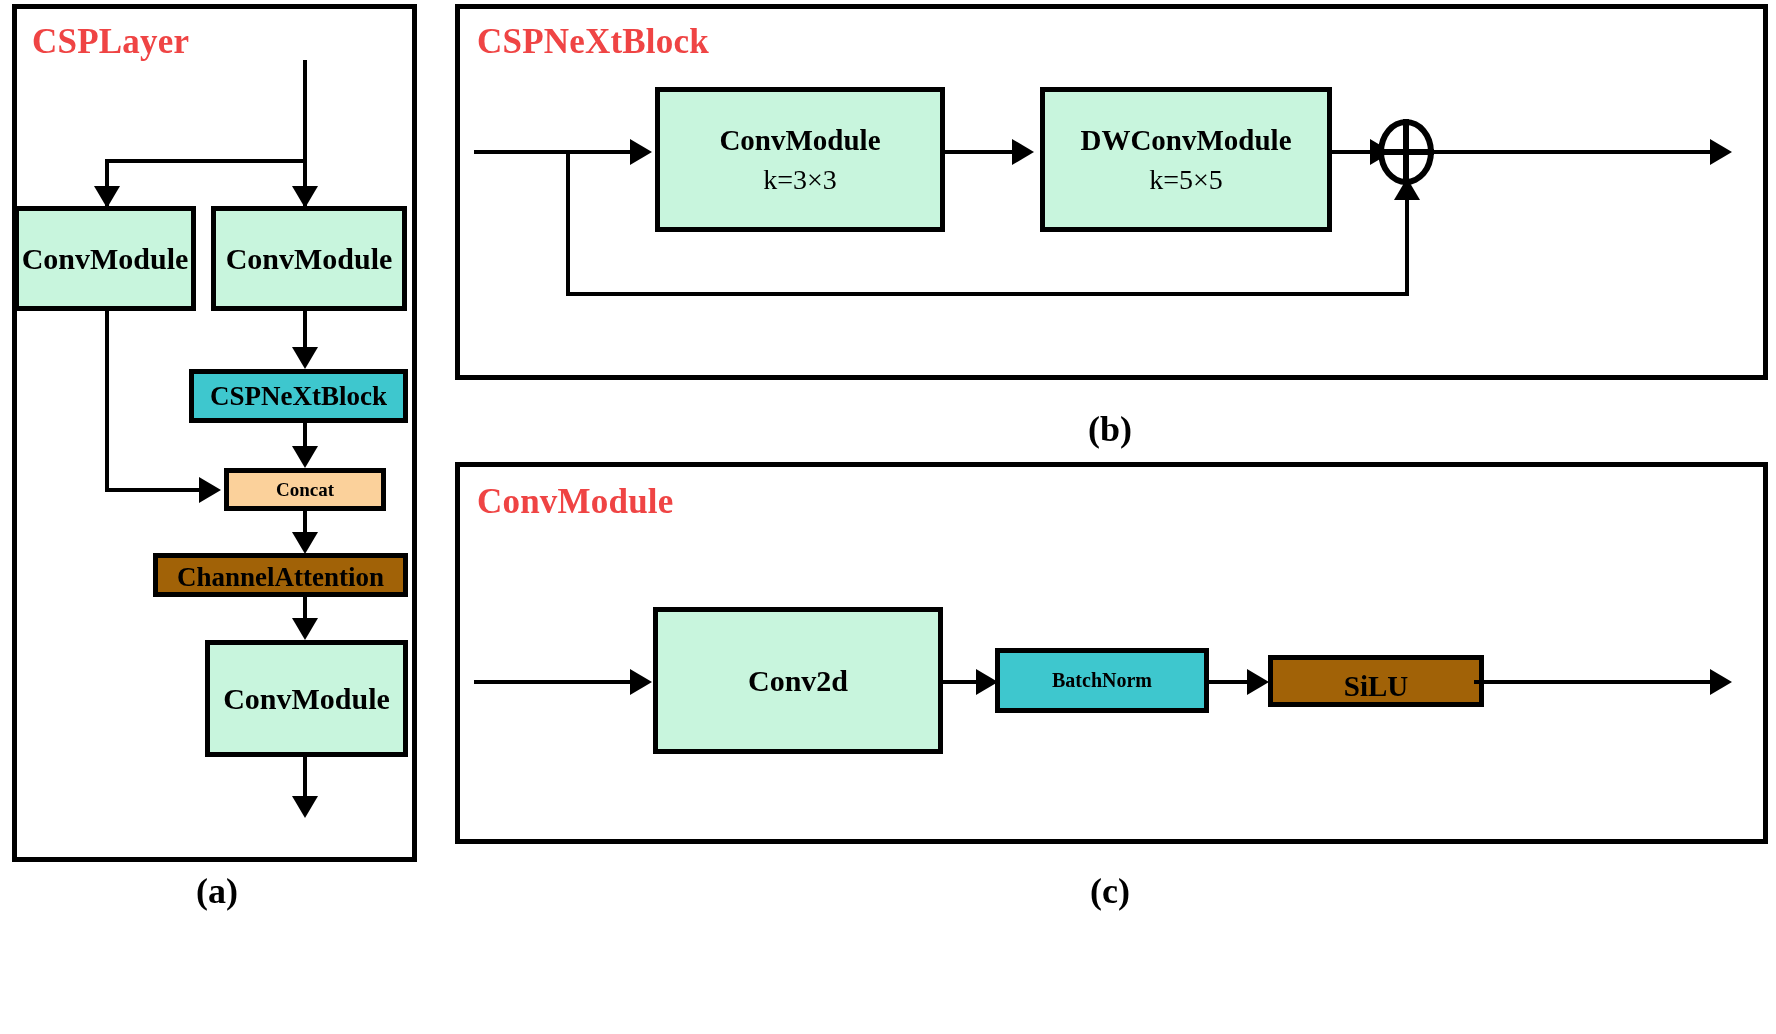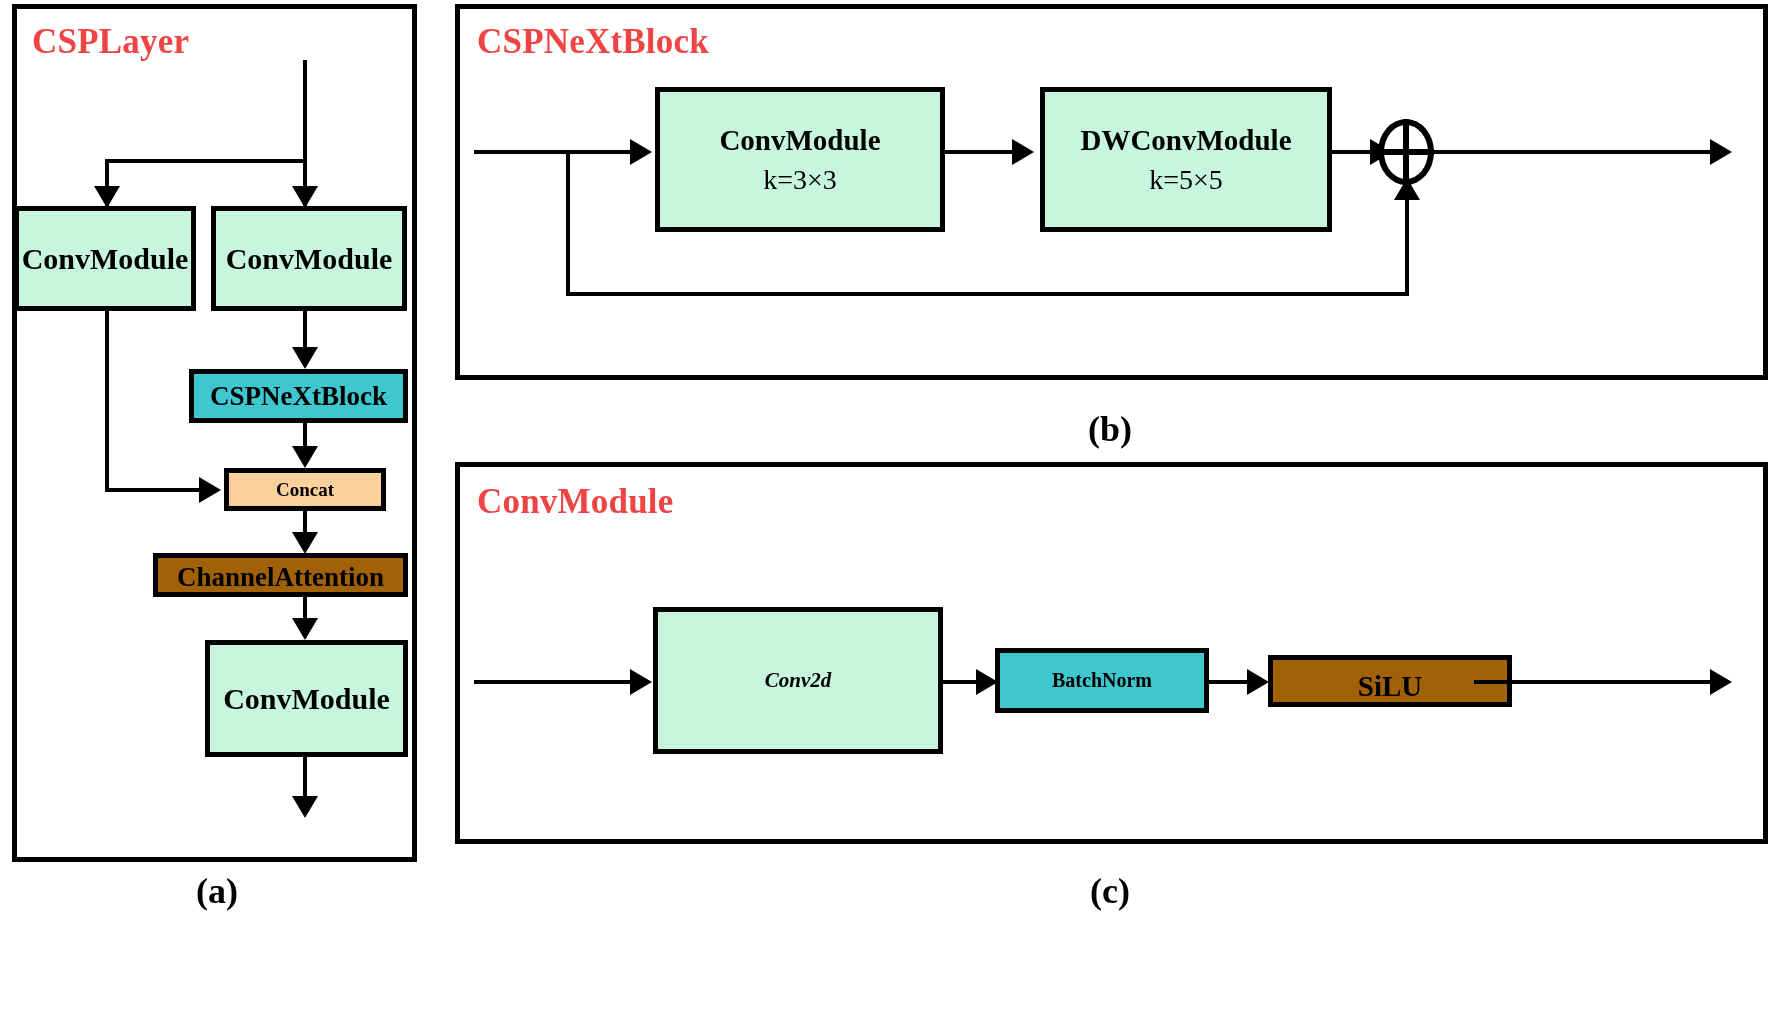--- a/index.html
+++ b/index.html
@@ -217,34 +217,34 @@
   <div class="panel-caption" style="left:1045px; top:408px; width:130px; font-size:36px;">(b)</div>
 
   <div class="panel" style="left:455px; top:462px; width:1313px; height:382px;"></div>
 
   <div class="panel-title" style="left:477px; top:482px; font-size:35px;">ConvModule</div>
 
   <div class="hline" style="left:474px; top:680px; width:160px;"></div>
   <div class="arrow-r" style="left:630px; top:669px;"></div>
 
   <div class="box mint" style="left:653px; top:607px; width:290px; height:147px;">
-    <span class="lbl-main" style="font-size:21px;font-style:italic;">Conv2d</span>
+    <span class="lbl-main" style="font-size:30px;">Conv2d</span>
   </div>
 
   <div class="hline" style="left:943px; top:680px; width:40px;"></div>
   <div class="arrow-r" style="left:976px; top:669px;"></div>
 
   <div class="box teal" style="left:995px; top:648px; width:214px; height:65px;">
     <span class="lbl-main" style="font-size:20px;">BatchNorm</span>
   </div>
 
   <div class="hline" style="left:1209px; top:680px; width:45px;"></div>
   <div class="arrow-r" style="left:1247px; top:669px;"></div>
 
-  <div class="box orange" style="left:1268px; top:655px; width:244px; height:52px;">
+  <div class="box orange" style="left:1268px; top:655px; width:216px; height:52px;">
     <span class="lbl-main" style="font-size:29px;">SiLU</span>
   </div>
 
   <div class="hline" style="left:1474px; top:680px; width:245px;"></div>
   <div class="arrow-r" style="left:1710px; top:669px;"></div>
 
   <div class="panel-caption" style="left:1045px; top:870px; width:130px; font-size:36px;">(c)</div>
 
 </div>
 

